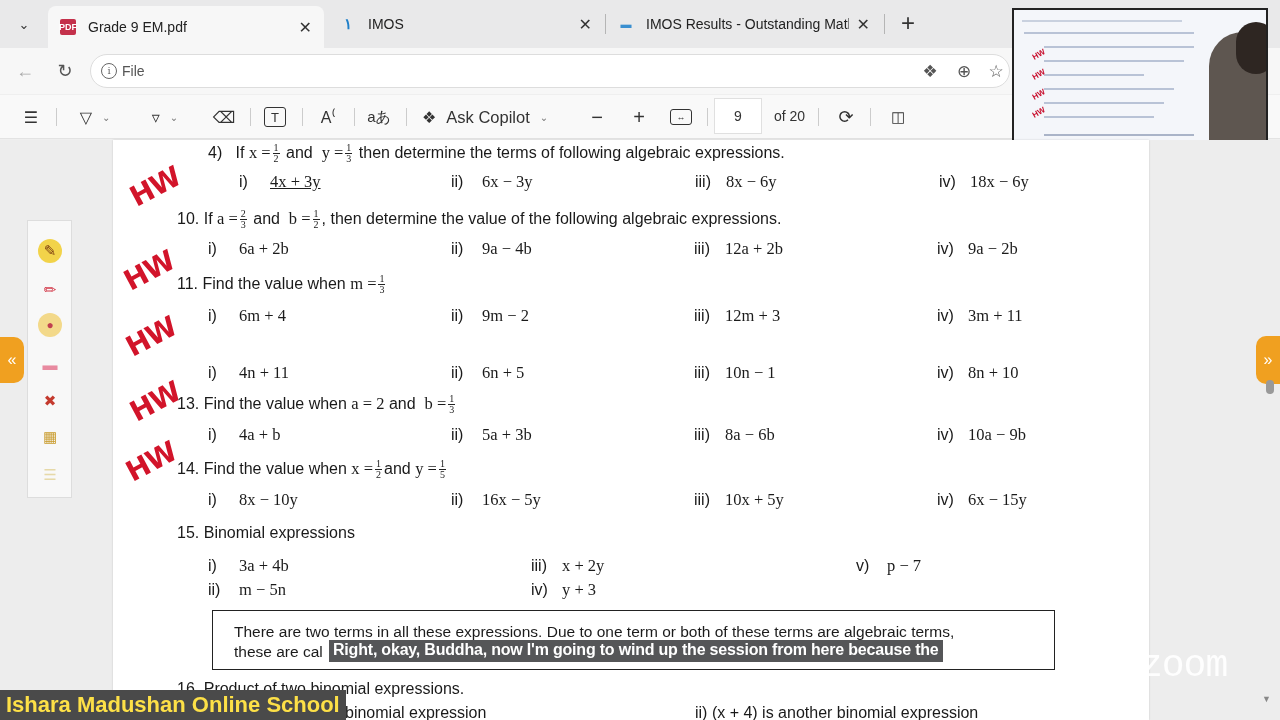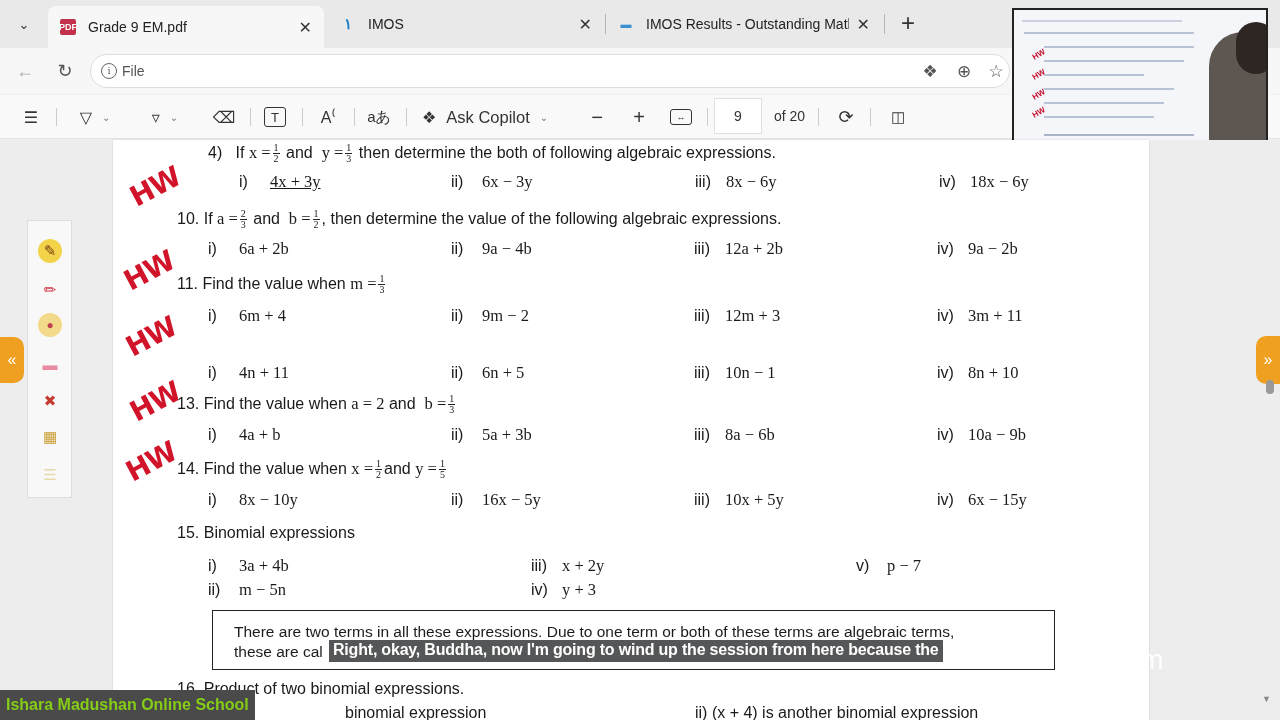--- a/index.html
+++ b/index.html
@@ -61,22 +61,22 @@
 
   
   .video { position: absolute; left: 1012px; top: 8px; width: 256px; height: 144px; border: 2px solid #222; background: #f4f6fa; overflow: hidden; }
   .video .miniline { position: absolute; height: 2px; background: #b9c3d6; }
   .video .person { position: absolute; left: 195px; top: 22px; width: 70px; height: 130px; background: #5e5650; border-radius: 34px 20px 0 0; }
   .video .head { position: absolute; left: 222px; top: 12px; width: 40px; height: 52px; background: #2e2622; border-radius: 20px; }
   .video .mhw { position: absolute; color: #c8102e; font-size: 8px; font-weight: bold; transform: rotate(-30deg); }
 
   
   .caption { position: absolute; left: 329px; top: 640px; height: 22px; background: #555658; color: #fff; font-size: 16px; font-weight: bold; padding: 1px 4px; white-space: nowrap; font-family: "Liberation Sans", sans-serif; letter-spacing: -0.2px; }
-  .watermark { position: absolute; left: 0; top: 690px; height: 30px; background: #4a4a4a; color: #84cc16; font-size: 16px; font-weight: bold; padding: 0 6px; line-height: 30px; white-space: nowrap; }
-  .zoomlogo { position: absolute; left: 1098px; top: 644px; font-size: 28px; color: rgba(255,255,255,0.9); letter-spacing: -1px; font-family: Liberation Sans, sans-serif; }
+  .watermark { position: absolute; left: 0; top: 690px; height: 30px; background: #4a4a4a; color: #fde047; font-size: 22px; font-weight: bold; padding: 0 6px; line-height: 30px; white-space: nowrap; }
+  .zoomlogo { position: absolute; left: 1140px; top: 644px; font-size: 38px; color: rgba(255,255,255,0.9); letter-spacing: -1px; font-family: Liberation Mono, monospace; }
 </style>
 </head>
 <body>
 
 <div class="tabstrip">
   <div class="tab-dd">⌄</div>
 
   <div class="tab active" style="left:48px;width:276px;">
     <span class="ticon" style="background:#c4314b;color:#fff;border-radius:2px;">PDF</span>
     <span class="tlabel">Grade 9 EM.pdf</span>
@@ -189,21 +189,21 @@
   <span class="hw" style="left:12px;top:180px;">HW</span>
   <span class="hw" style="left:16px;top:245px;">HW</span>
   <span class="hw" style="left:12px;top:305px;">HW</span>
 
   <div class="q" style="left:95px;top:3px;">
     <span>4)</span>&nbsp;&nbsp;
     <span>If</span>
     <span class="m">x =</span><span class="frac"><span class="n">1</span><span class="d">2</span></span>
     <span>and</span>&nbsp;
     <span class="m">y =</span><span class="frac"><span class="n">1</span><span class="d">3</span></span>
-    <span>then determine the both of  following algebraic expressions.</span>
+    <span>then determine the terms of  following algebraic expressions.</span>
   </div>
   <div class="opt" style="left:126px;top:32px;text-decoration:underline;"><span class="ol">i)</span><span class="ov">4x + 3y</span></div>
   <div class="opt" style="left:338px;top:32px;"><span class="ol">ii)</span><span class="ov">6x − 3y</span></div>
   <div class="opt" style="left:582px;top:32px;"><span class="ol">iii)</span><span class="ov">8x − 6y</span></div>
   <div class="opt" style="left:826px;top:32px;"><span class="ol">iv)</span><span class="ov">18x − 6y</span></div>
 
   <div class="q" style="left:64px;top:69px;">
     <span>10.</span>
     <span>If</span>
     <span class="m">a =</span><span class="frac"><span class="n">2</span><span class="d">3</span></span>

